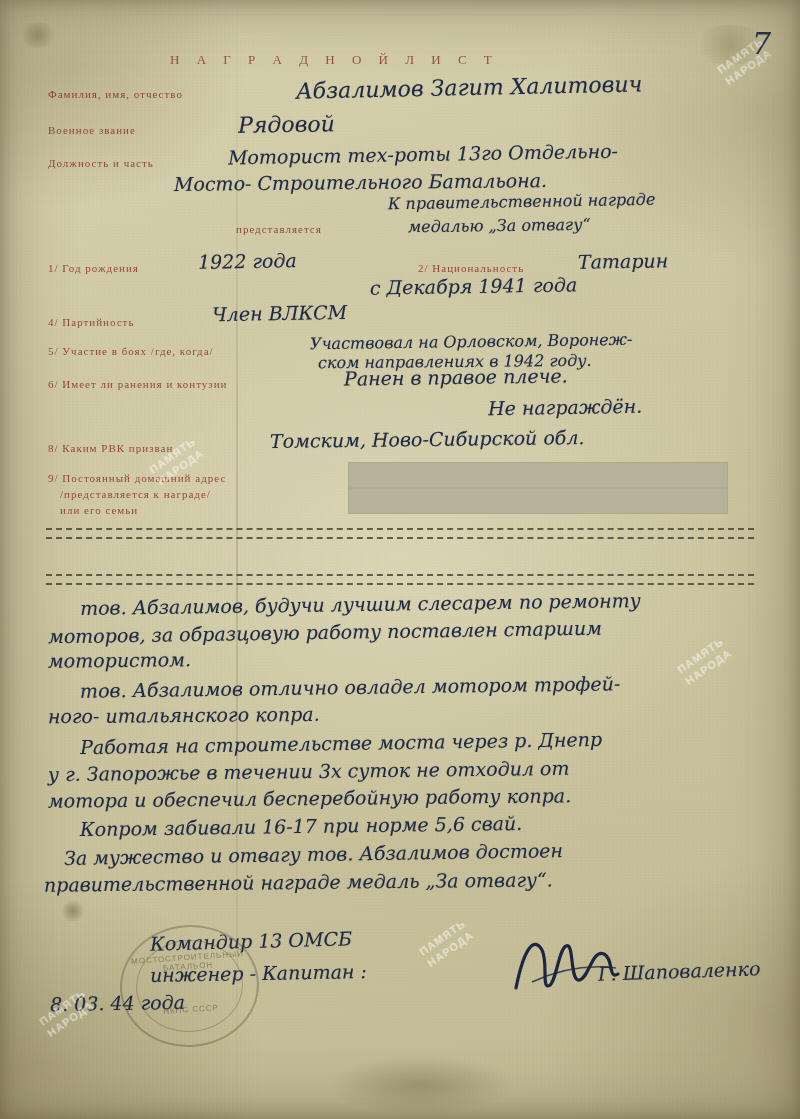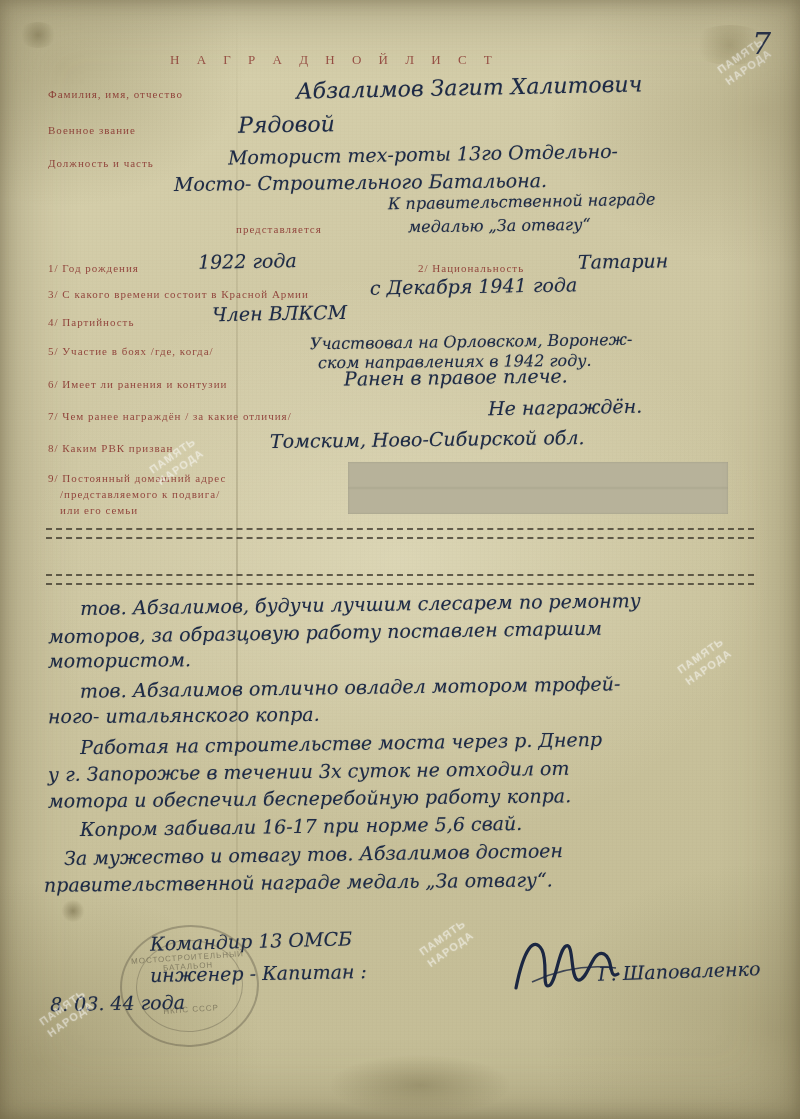--- a/index.html
+++ b/index.html
@@ -186,41 +186,39 @@
   <div class="printed" style="left:236px; top:223px;">представляется</div>
   <div class="hand sm" style="left:388px; top:192px; transform:rotate(-1deg);">К правительственной награде</div>
   <div class="hand sm" style="left:408px; top:216px; transform:rotate(-0.8deg);">медалью  „За отвагу“</div>
 
   <div class="printed" style="left:48px; top:262px;">1/ Год рождения</div>
   <div class="hand med" style="left:198px; top:250px; transform:rotate(-1deg);">1922 года</div>
 
   <div class="printed" style="left:418px; top:262px;">2/ Национальность</div>
   <div class="hand med" style="left:578px; top:250px; transform:rotate(-0.8deg);">Татарин</div>
 
-  <div class="printed" style="left:48px; top:288px;">3/ С какого времени состоит в Красной Армии</div>
   <div class="hand med" style="left:370px; top:275px; transform:rotate(-0.9deg);">с Декабря 1941 года</div>
 
   <div class="printed" style="left:48px; top:316px;text-align:right;">4/ Партийность</div>
   <div class="hand med" style="left:212px; top:302px; transform:rotate(-1deg);">Член ВЛКСМ</div>
 
   <div class="printed" style="left:48px; top:345px;">5/ Участие в боях /где, когда/</div>
   <div class="hand sm" style="left:310px; top:332px; transform:rotate(-0.8deg);">Участвовал на Орловском, Воронеж-</div>
   <div class="hand sm" style="left:318px; top:352px; transform:rotate(-0.5deg);">ском  направлениях  в 1942 году.</div>
 
   <div class="printed" style="left:48px; top:378px;">6/ Имеет ли ранения и контузии</div>
   <div class="hand med" style="left:344px; top:366px; transform:rotate(-0.8deg);">Ранен в правое плече.</div>
 
-  <div class="printed" style="left:48px; top:410px;">7/ Чем ранее награждён / за какие отличия/</div>
   <div class="hand med" style="left:488px; top:396px; transform:rotate(-1deg);">Не награждён.</div>
 
   <div class="printed" style="left:48px; top:442px;">8/ Каким РВК призван</div>
   <div class="hand med" style="left:270px; top:428px; transform:rotate(-0.7deg);">Томским, Ново-Сибирской обл.</div>
 
   <div class="printed" style="left:48px; top:472px;">9/ Постоянный домашний адрес</div>
-  <div class="printed" style="left:60px; top:488px;">/представляемого к подвига/</div>
+  <div class="printed" style="left:60px; top:488px;">/представляется к награде/</div>
   <div class="printed" style="left:60px; top:504px;">или его семьи</div>
 
   <div class="redaction" style="left:348px; top:462px; width:380px; height:26px;"></div>
   <div class="redaction" style="left:348px; top:488px; width:380px; height:26px;"></div>
 
   <div class="dashline" style="left:46px; top:528px; width:708px;"></div>
   <div class="dashline" style="left:46px; top:574px; width:708px;"></div>
 
   <div class="hand body" style="left:80px; top:593px; transform:rotate(-0.8deg);">тов. Абзалимов, будучи лучшим слесарем по ремонту</div>
   <div class="hand body" style="left:48px; top:621px; transform:rotate(-0.9deg);">моторов, за образцовую работу поставлен старшим</div>

